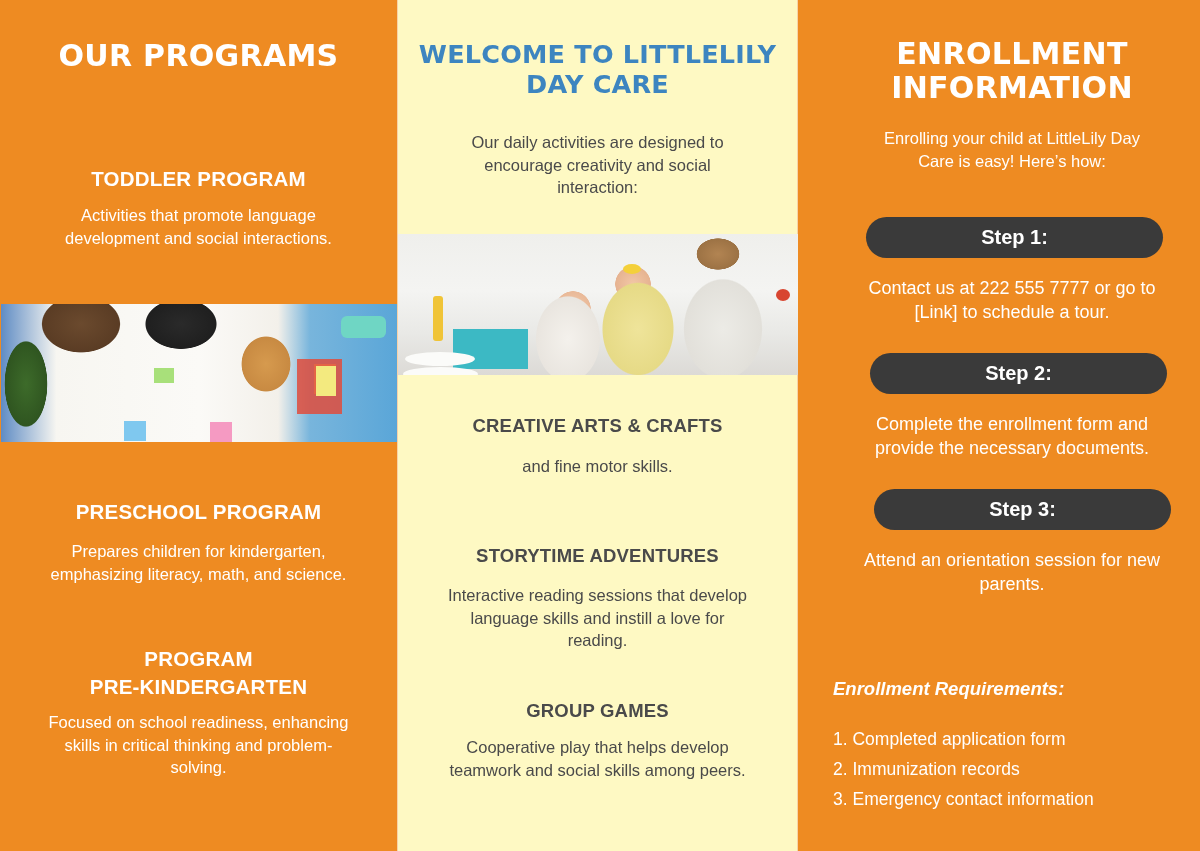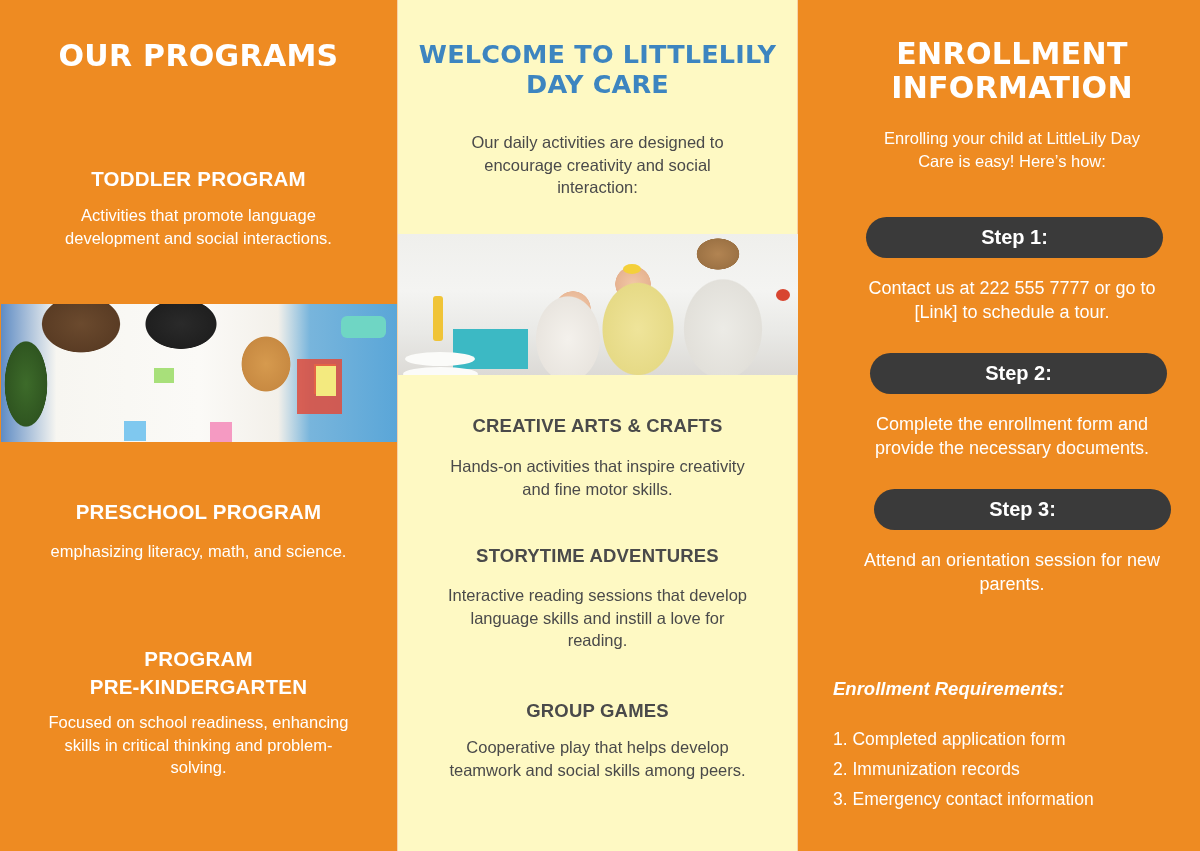--- a/index.html
+++ b/index.html
@@ -102,20 +102,21 @@
     <div class="note" style="left:153px;top:64px;width:20px;height:15px;background:#a8e07a;"></div>
     <div class="note" style="left:313px;top:60px;width:22px;height:30px;background:#f3ea7f;"></div>
     <div class="note" style="left:296px;top:55px;width:45px;height:55px;background:#e04c3c;z-index:-0;opacity:.85;"></div>
     <div class="note" style="left:315px;top:62px;width:20px;height:30px;background:#f3ea7f;"></div>
     <div class="note" style="left:340px;top:12px;width:45px;height:22px;background:#6fd6c4;border-radius:6px;"></div>
   </div>
 
   <div>
     <h2 class="abs h-sub" style="top:498px;">PRESCHOOL PROGRAM</h2>
     <p class="abs p-white" style="top:540px;">
+      <span style="display:block">Prepares children for kindergarten,</span>
       <span style="display:block">emphasizing literacy, math, and science.</span>
     </p>
   </div>
 
   <div>
     <h2 class="abs h-sub" style="top:645px;">
       <span style="display:block">PROGRAM</span>
       <span style="display:block">PRE-KINDERGARTEN</span>
     </h2>
     <p class="abs p-white" style="top:711px;">
@@ -133,21 +134,20 @@
   </h1>
   <p class="abs p-dark" style="top:131px;">
     <span style="display:block">Our daily activities are designed to</span>
     <span style="display:block">encourage creativity and social</span>
     <span style="display:block">interaction:</span>
   </p>
 
   <div>
     <h2 class="abs h-sub-dark" style="top:414px;">CREATIVE ARTS &amp; CRAFTS</h2>
     <p class="abs p-dark" style="top:455px;">
-      <span style="display:block">Hands-on activities that inspire creativity</span>
       <span style="display:block">and fine motor skills.</span>
     </p>
   </div>
 
   <div>
     <h2 class="abs h-sub-dark" style="top:544px;">STORYTIME ADVENTURES</h2>
     <p class="abs p-dark" style="top:584px;">
       <span style="display:block">Interactive reading sessions that develop</span>
       <span style="display:block">language skills and instill a love for</span>
       <span style="display:block">reading.</span>

